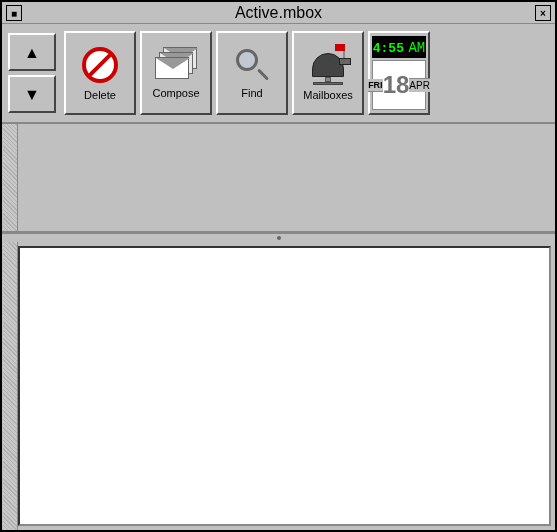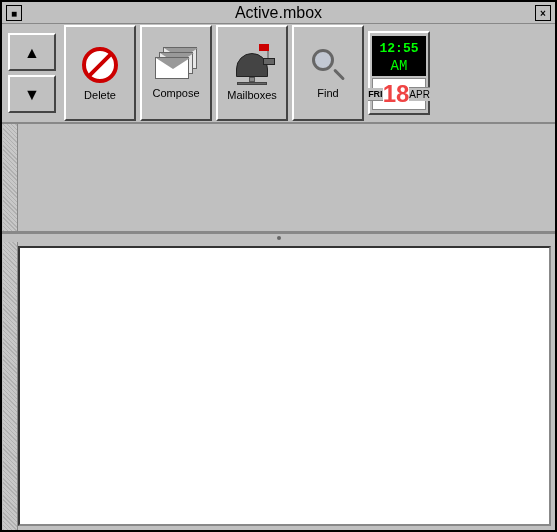--- a/index.html
+++ b/index.html
@@ -104,21 +104,21 @@
       display: flex;
       align-items: center;
       justify-content: center;
       cursor: pointer;
       font-size: 18px;
       font-weight: bold;
     }
 
     .toolbar-btn {
       width: 72px;
-      height: 96px;
+      height: 84px;
       background: #c0c0c0;
       border-top: 2px solid #fff;
       border-left: 2px solid #fff;
       border-right: 2px solid #444;
       border-bottom: 2px solid #444;
       display: flex;
       flex-direction: column;
       align-items: center;
       justify-content: center;
       cursor: pointer;
@@ -165,21 +165,21 @@
       background: #c0c0c0;
       width: 100%;
       text-align: center;
       border-bottom: 1px solid #888;
       padding: 1px 0;
     }
 
     .calendar-date {
       font-size: 24px;
       font-weight: bold;
-      color: #ef4444;
+      color: #737373;
       line-height: 1;
     }
 
     .calendar-month {
       font-size: 10px;
       color: #000;
       background: #c0c0c0;
       width: 100%;
       text-align: center;
       border-top: 1px solid #888;
@@ -471,44 +471,44 @@
     <button class="toolbar-btn">
       <div class="compose-icon">
         <div class="envelope env1"></div>
         <div class="envelope env2"></div>
         <div class="envelope env3"></div>
       </div>
       <span class="toolbar-btn-label">Compose</span>
     </button>
 
     <button class="toolbar-btn">
+      <div class="find-icon">
+        <div class="magnifier-glass"></div>
+        <div class="magnifier-handle"></div>
+      </div>
+      <span class="toolbar-btn-label">Find</span>
+    </button>
+
+    <button class="toolbar-btn">
       <div class="mailbox-icon">
         <div style="position:relative; margin-top:8px;">
           <div class="mailbox-body">
             <div class="flag-pole"></div>
             <div class="flag"></div>
           </div>
         </div>
         <div class="mailbox-post"></div>
         <div class="mailbox-base"></div>
       </div>
       <span class="toolbar-btn-label">Mailboxes</span>
     </button>
 
-    <button class="toolbar-btn">
-      <div class="find-icon">
-        <div class="magnifier-glass"></div>
-        <div class="magnifier-handle"></div>
-      </div>
-      <span class="toolbar-btn-label">Find</span>
-    </button>
-
     <div class="clock-widget">
       <div style="background:#000; width:100%; text-align:center; padding:2px 0;">
-        <span style="color:#00ff00; font-family:'Courier New',monospace; font-size:13px; font-weight:bold;">12:55</span>
+        <span style="color:#00ff00; font-family:'Courier New',monospace; font-size:13px; font-weight:bold;">4:55</span>
         <span style="color:#00ff00; font-family:'Courier New',monospace; font-size:14px;">AM</span>
       </div>
       <div class="calendar-part">
         <div class="calendar-day-name">FRI</div>
         <div class="calendar-date">18</div>
         <div class="calendar-month">APR</div>
       </div>
     </div>
   </div>
 

